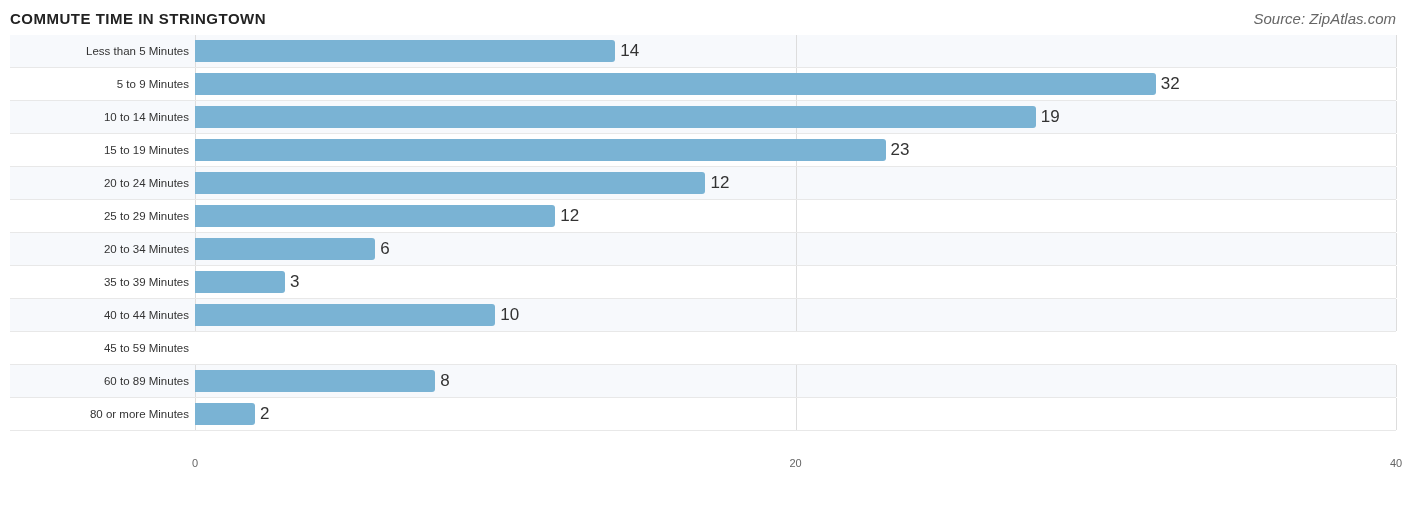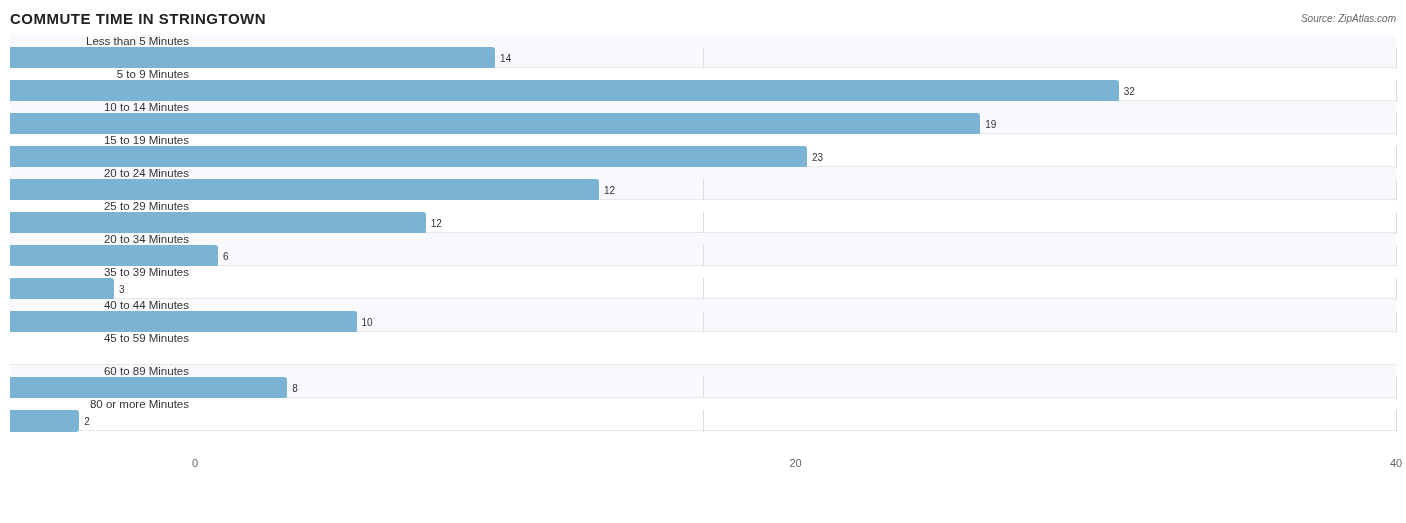--- a/index.html
+++ b/index.html
@@ -12,46 +12,46 @@
     }
     .chart-container {
       width: 1406px;
       height: 523px;
       padding: 10px 10px 40px 10px;
       position: relative;
     }
     .chart-header {
       display: flex;
       justify-content: space-between;
-      align-items: center;
+      align-items: flex-end;
       margin-bottom: 8px;
     }
     .chart-title {
       font-size: 15px;
       font-weight: bold;
       color: #222;
       text-transform: uppercase;
       letter-spacing: 0.5px;
     }
     .chart-source {
-      font-size: 10px;
+      font-size: 15px;
       color: #666;
       font-style: italic;
     }
     .bars-area {
       width: 100%;
       height: 420px;
       position: relative;
     }
     .bar-row {
       display: flex;
+      align-items: center;
       height: 33px;
       border-bottom: 1px solid #e8e8e8;
       position: relative;
-      flex-direction: column;
     }
     .bar-row:nth-child(odd) {
       background: #f7f9fc;
     }
     .bar-row:nth-child(even) {
       background: #fff;
     }
     .bar-label {
       width: 185px;
       min-width: 185px;
@@ -68,21 +68,21 @@
       display: flex;
       align-items: center;
     }
     .bar-fill {
       height: 22px;
       background: #7ab3d4;
       border-radius: 0 3px 3px 0;
       position: relative;
     }
     .bar-value {
-      font-size: 10px;
+      font-size: 17px;
       color: #333;
       margin-left: 5px;
       white-space: nowrap;
     }
     
     .x-axis {
       display: flex;
       align-items: flex-start;
       margin-left: 185px;
       margin-top: 2px;

